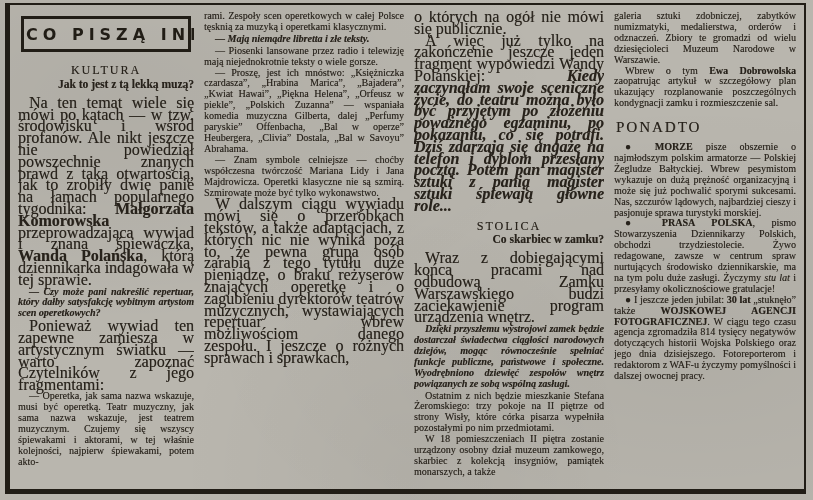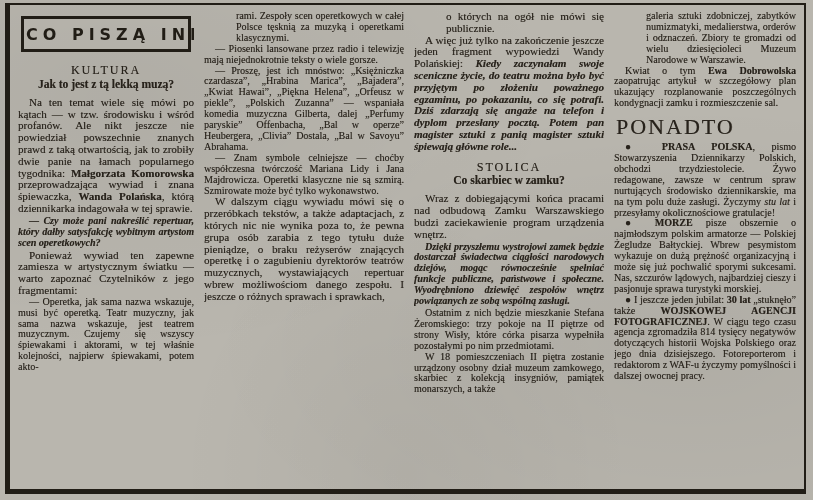--- a/index.html
+++ b/index.html
@@ -41,33 +41,33 @@
     background:rgba(255,255,255,0.03);
   }
   .masthead-title{
     font-family:"DejaVu Sans","Liberation Sans",sans-serif;
     font-weight:bold;font-size:16px;letter-spacing:5px;
     white-space:nowrap;color:var(--frame);
   }
   .blk{font-size:10px;line-height:10.9px;text-align:justify;
        text-shadow:0.3px 0.3px 0 rgba(35,28,20,0.45);}
   .para{text-indent:11px;}
-  .noindent{text-indent:0;margin-left:32px;}
-  .lead{font-size:11px;line-height:11.8px;}
+  .noindent{text-indent:0;}
+  .lead{font-size:16px;line-height:11.8px;}
   .qa{margin:1px 0;}
   .heading{
     text-align:center;font-size:12px;letter-spacing:2px;
     font-weight:500;text-indent:0;margin:9px 0 3px 0;
   }
   .subheading{
-    text-align:center;font-weight:bold;font-size:11.5px;
+    text-align:right;font-weight:bold;font-size:11.5px;
     text-indent:0;margin:1px 0 7px 0;
   }
   .heading-large{
-    font-size:22px;letter-spacing:2px;font-weight:500;
+    font-size:15px;letter-spacing:2px;font-weight:500;
     text-align:left;text-indent:2px;margin:13px 0 9px 0;
   }
   .b{font-weight:bold;}
   .i{font-style:italic;}
   .bi{font-style:italic;font-weight:bold;}
 </style>
 </head>
 <body>
 
 <div class="page">
@@ -80,37 +80,38 @@
           <div class="blk heading"><span>KULTURA</span></div>
           <div class="blk subheading"><span>Jak to jest z tą lekką muzą?</span></div>
           <div class="blk para lead"><span>Na ten temat wiele się mówi po kątach — w tzw. środowisku i wśród profanów. Ale nikt jeszcze nie powiedział powszechnie znanych prawd z taką otwartością, jak to zrobiły dwie panie na łamach popularnego tygodnika: </span><span class="b">Małgorzata Komorowska</span><span> przeprowadzająca wywiad i znana śpiewaczka, </span><span class="b">Wanda Polańska</span><span>, którą dziennikarka indagowała w tej sprawie.</span></div>
           <div class="blk para qa"><span class="bi">— Czy może pani nakreślić repertuar, który dałby satysfakcję wybitnym artystom scen operetkowych?</span></div>
           <div class="blk para lead"><span>Ponieważ wywiad ten zapewne zamiesza w artystycznym światku — warto zapoznać Czytelników z jego fragmentami:</span></div>
           <div class="blk para"><span>— Operetka, jak sama nazwa wskazuje, musi być operetką. Teatr muzyczny, jak sama nazwa wskazuje, jest teatrem muzycznym. Czujemy się wszyscy śpiewakami i aktorami, w tej właśnie kolejności, najpierw śpiewakami, potem akto-</span></div>
         </div>
     </div>
     <div class="col col2 col-blocks">
         <div class="blk para noindent"><span>rami. Zespoły scen operetkowych w całej Polsce tęsknią za muzyką i operetkami klasycznymi.</span></div>
+        <div class="blk para qa"><span class="bi">— Mają niemądre libretta i złe teksty.</span></div>
         <div class="blk para"><span>— Piosenki lansowane przez radio i telewizję mają niejednokrotnie teksty o wiele gorsze.</span></div>
         <div class="blk para"><span>— Proszę, jest ich mnóstwo: „Księżniczka czardasza”, „Hrabina Marica”, „Bajadera”, „Kwiat Hawai”, „Piękna Helena”, „Orfeusz w piekle”, „Polskich Zuzanna” — wspaniała komedia muzyczna Gilberta, dalej „Perfumy paryskie” Offenbacha, „Bal w operze” Heubergera, „Clivia” Dostala, „Bal w Savoyu” Abrahama.</span></div>
         <div class="blk para"><span>— Znam symbole celniejsze — choćby współczesna twórczość Mariana Lidy i Jana Majdrowicza. Operetki klasyczne nie są szmirą. Szmirowate może być tylko wykonawstwo.</span></div>
         <div class="blk para lead"><span>W dalszym ciągu wywiadu mówi się o przeróbkach tekstów, a także adaptacjach, z których nic nie wynika poza to, że pewna grupa osób zarabia z tego tytułu duże pieniądze, o braku reżyserów znających operetkę i o zagubieniu dyrektorów teatrów muzycznych, wystawiających repertuar wbrew możliwościom danego zespołu. I jeszcze o różnych sprawach i sprawkach,</span></div>
       </div>
     <div class="col col3 col-blocks">
         <div class="blk para noindent lead"><span>o których na ogół nie mówi się publicznie.</span></div>
         <div class="blk para lead"><span>A więc już tylko na zakończenie jeszcze jeden fragment wypowiedzi Wandy Polańskiej: </span><span class="bi">Kiedy zaczynałam swoje sceniczne życie, do teatru można było być przyjętym po złożeniu poważnego egzaminu, po pokazaniu, co się potrafi. Dziś zdarzają się angaże na telefon i dyplom przesłany pocztą. Potem pan magister sztuki z panią magister sztuki śpiewają główne role...</span></div>
         <div class="blk heading"><span>STOLICA</span></div>
         <div class="blk subheading"><span>Co skarbiec w zamku?</span></div>
         <div class="blk para lead"><span>Wraz z dobiegającymi końca pracami nad odbudową Zamku Warszawskiego budzi zaciekawienie program urządzenia wnętrz.</span></div>
         <div class="blk para qa"><span class="bi">Dzięki przyszłemu wystrojowi zamek będzie dostarczał świadectwa ciągłości narodowych dziejów, mogąc równocześnie spełniać funkcje publiczne, państwowe i społeczne. Wyodrębniono dziewięć zespołów wnętrz powiązanych ze sobą wspólną zasługi.</span></div>
         <div class="blk para"><span>Ostatnim z nich będzie mieszkanie Stefana Żeromskiego: trzy pokoje na II piętrze od strony Wisły, które córka pisarza wypełniła pozostałymi po nim przedmiotami.</span></div>
         <div class="blk para"><span>W 18 pomieszczeniach II piętra zostanie urządzony osobny dział muzeum zamkowego, skarbiec z kolekcją insygniów, pamiątek monarszych, a także</span></div>
       </div>
     <div class="col col4 col-blocks">
         <div class="blk para noindent"><span>galeria sztuki zdobniczej, zabytków numizmatyki, medalierstwa, orderów i odznaczeń. Zbiory te gromadzi od wielu dziesięcioleci Muzeum Narodowe w Warszawie.</span></div>
-        <div class="blk para"><span>Kwiat o tym </span><span class="b">Ewa Dobrowolska</span><span> zaopatrując artykuł w szczegółowy plan ukazujący rozplanowanie poszczególnych kondygnacji zamku i rozmieszczenie sal.</span></div>
+        <div class="blk para"><span>Wbrew o tym </span><span class="b">Ewa Dobrowolska</span><span> zaopatrując artykuł w szczegółowy plan ukazujący rozplanowanie poszczególnych kondygnacji zamku i rozmieszczenie sal.</span></div>
         <div class="blk heading-large"><span>PONADTO</span></div>
+        <div class="blk para"><span class="b">● </span><span class="b">MORZE</span><span> pisze obszernie o najmłodszym polskim armatorze — Polskiej Żegludze Bałtyckiej. Wbrew pesymistom wykazuje on dużą prężność organizacyjną i może się już pochwalić sporymi sukcesami. Nas, szczurów lądowych, najbardziej cieszy i pasjonuje sprawa turystyki morskiej.</span></div>
         <div class="blk para"><span class="b">● </span><span class="b">PRASA POLSKA</span><span>, pismo Stowarzyszenia Dziennikarzy Polskich, obchodzi trzydziestolecie. Żywo redagowane, zawsze w centrum spraw nurtujących środowisko dziennikarskie, ma na tym polu duże zasługi. Życzymy </span><span class="i">stu lat</span><span> i przesyłamy okolicznościowe gratulacje!</span></div>
-        <div class="blk para"><span class="b">● </span><span class="b">MORZE</span><span> pisze obszernie o najmłodszym polskim armatorze — Polskiej Żegludze Bałtyckiej. Wbrew pesymistom wykazuje on dużą prężność organizacyjną i może się już pochwalić sporymi sukcesami. Nas, szczurów lądowych, najbardziej cieszy i pasjonuje sprawa turystyki morskiej.</span></div>
         <div class="blk para"><span class="b">● </span><span>I jeszcze jeden jubilat: </span><span class="b">30 lat</span><span> „stuknęło” także </span><span class="b">WOJSKOWEJ AGENCJI FOTOGRAFICZNEJ</span><span>. W ciągu tego czasu agencja zgromadziła 814 tysięcy negatywów dotyczących historii Wojska Polskiego oraz jego dnia dzisiejszego. Fotoreporterom i redaktorom z WAF-u życzymy pomyślności i dalszej owocnej pracy.</span></div>
       </div>
   </div>
 </div>
 
 </body></html>

